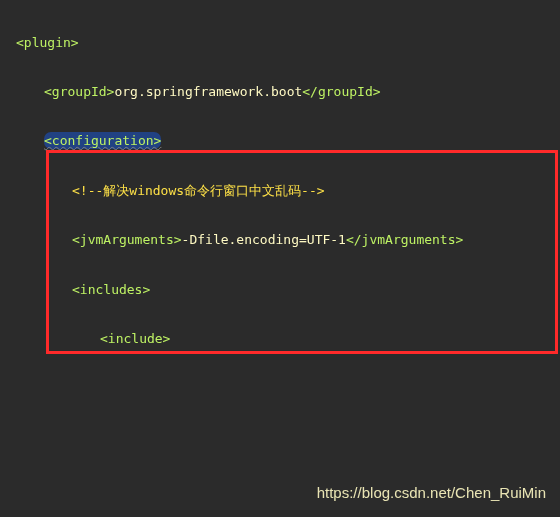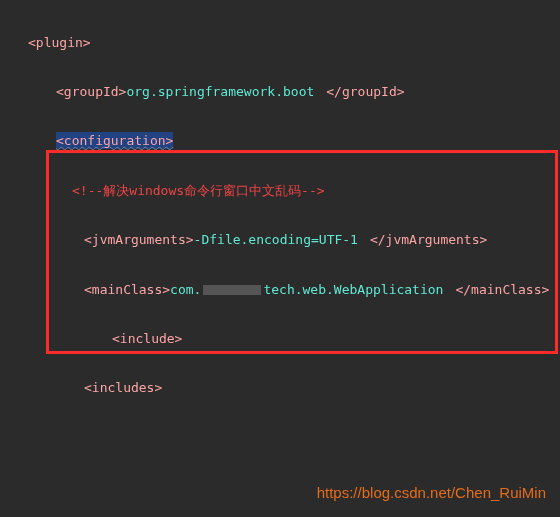--- a/index.html
+++ b/index.html
@@ -13,30 +13,31 @@
     width: 560px;
     height: 517px;
     overflow: hidden;
     position: relative;
   }
   .code-container {
     padding: 6px 0 6px 16px;
     white-space: pre;
   }
   .line { display: block; }
-  .tag-name { color: #fca5a5; margin-left: 12px; }
-  .text-content { color: #5eead4; }
-  .comment { color: #ef4444; }
+  .tag-name { color: #bef264; }
+  .text-content { color: #fef9c3; }
+  .comment { color: #fde047; }
   .hl-bg {
     background: #214283;
     padding: 1px 0;
   }
   .warn-underline {
     text-decoration: underline wavy #808080;
     text-decoration-thickness: 1px;
+    border-radius: 7px;
   }
   .redacted {
     display: inline-block;
     width: 58px;
     height: 10px;
     background: #555;
     vertical-align: middle;
     margin: 0 2px;
   }
   .highlight-box {
@@ -45,41 +46,40 @@
     left: 46px;
     top: 150px;
     width: 506px;
     height: 198px;
     pointer-events: none;
   }
   .watermark {
     position: absolute;
     bottom: 10px;
     right: 14px;
-    color: #f97316;
+    color: #fef9c3;
     font-family: Arial, sans-serif;
     font-size: 15px;
     opacity: 0.9;
   }
   .ind1 { padding-left: 28px; }
   .ind2 { padding-left: 56px; }
   .ind3 { padding-left: 84px; }
 </style>
 </head>
 <body>
 
 <div class="code-container">
 <span class="line"><span class="tag-name">&lt;plugin&gt;</span></span>
 <span class="line ind1"><span class="tag-name">&lt;groupId&gt;</span><span class="text-content">org.springframework.boot</span><span class="tag-name">&lt;/groupId&gt;</span></span>
 <span class="line ind1"><span class="tag-name hl-bg warn-underline">&lt;configuration&gt;</span></span>
 <span class="line ind2"><span class="comment">&lt;!--解决windows命令行窗口中文乱码--&gt;</span></span>
 <span class="line ind2"><span class="tag-name">&lt;jvmArguments&gt;</span><span class="text-content">-Dfile.encoding=UTF-1</span><span class="tag-name">&lt;/jvmArguments&gt;</span></span>
-<span class="line ind2"><span class="tag-name">&lt;mainClass&gt;</span><span class="text-content">com.</span><span class="redacted"></span><span class="text-content">tech.web.WebApplication</span><span class="tag-name">&lt;/mainClass&gt;</span></span>
+<span class="line ind2"><span class="tag-name">&lt;includes&gt;</span></span>
 <span class="line ind3"><span class="tag-name">&lt;include&gt;</span></span>
-<span class="line ind2"><span class="tag-name">&lt;includes&gt;</span></span>
 
 
 
 
 
 
 
 
 
 

